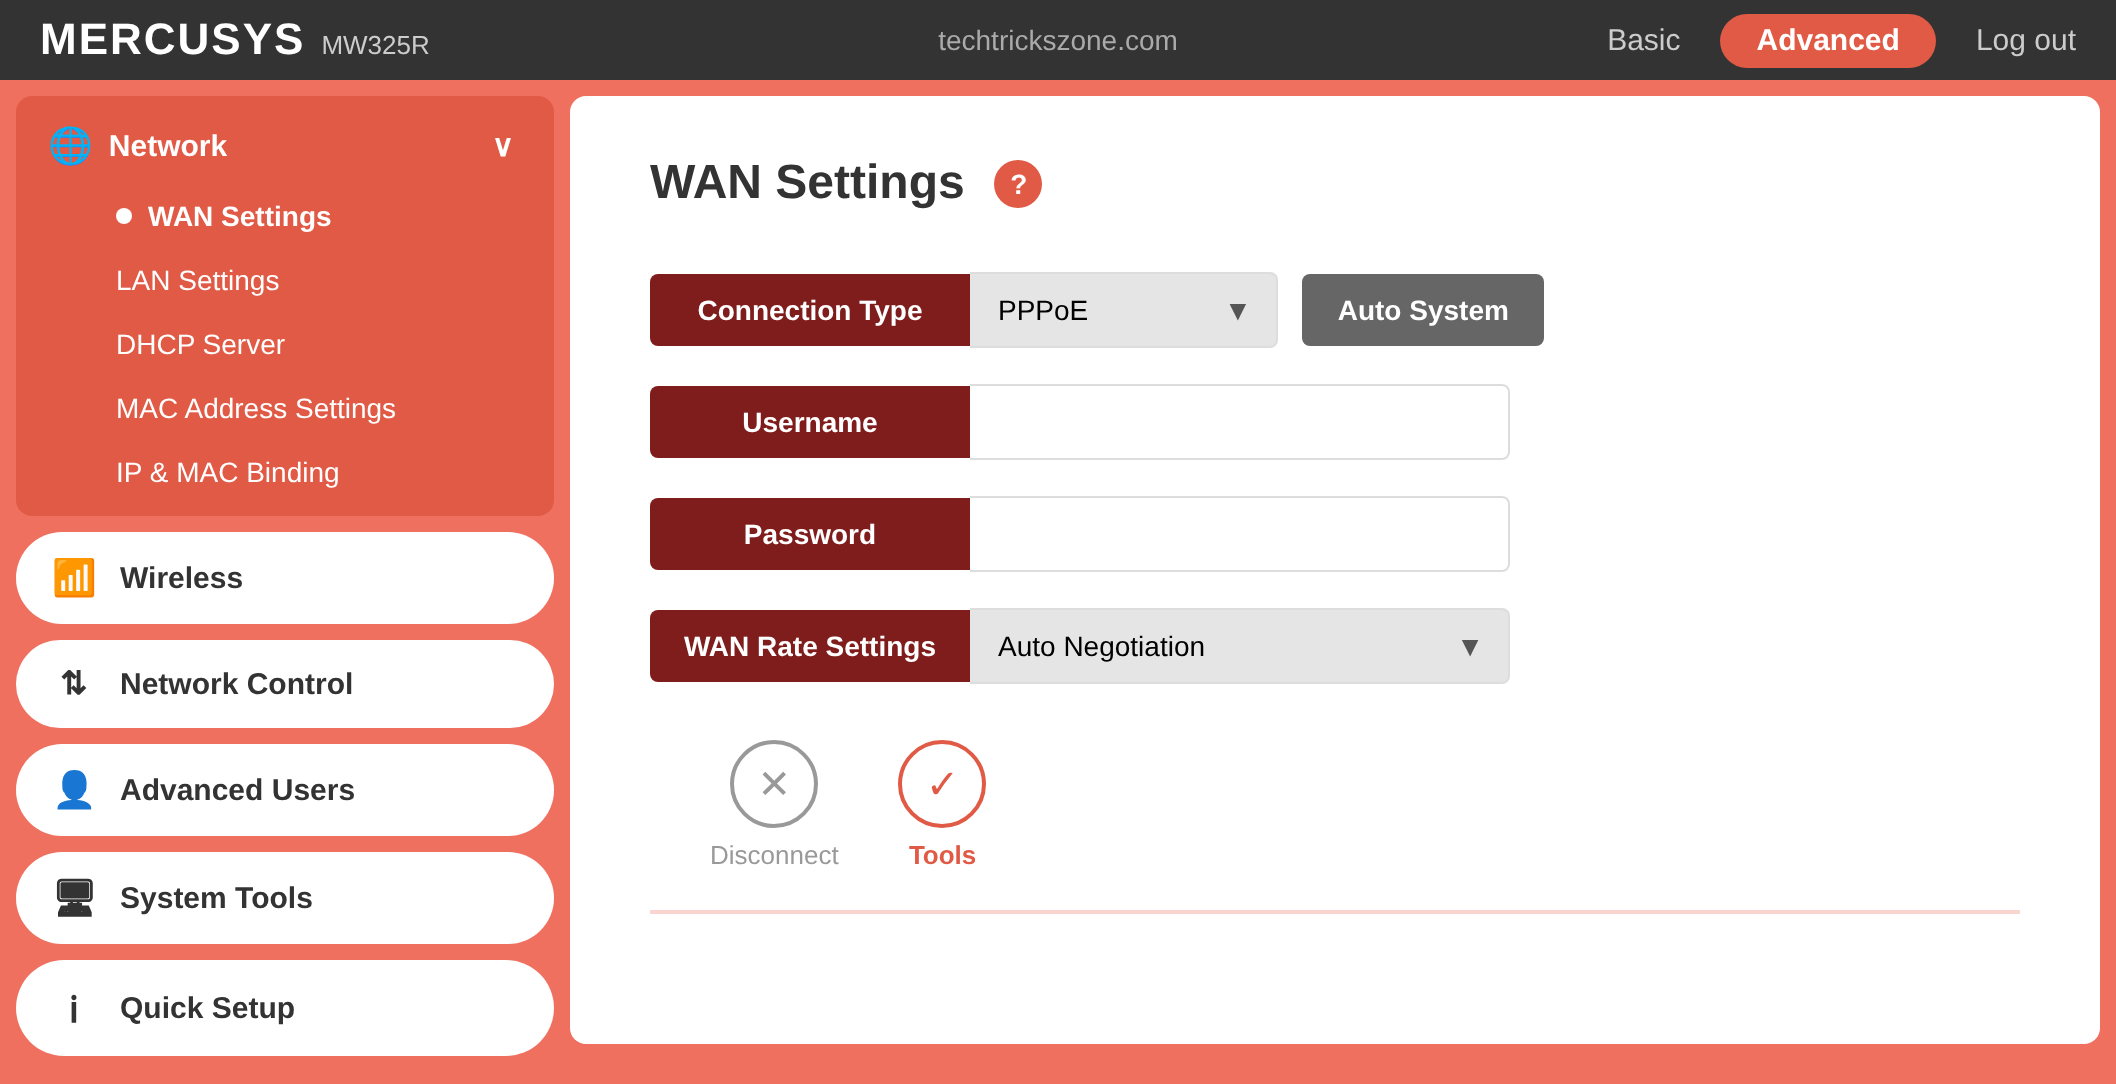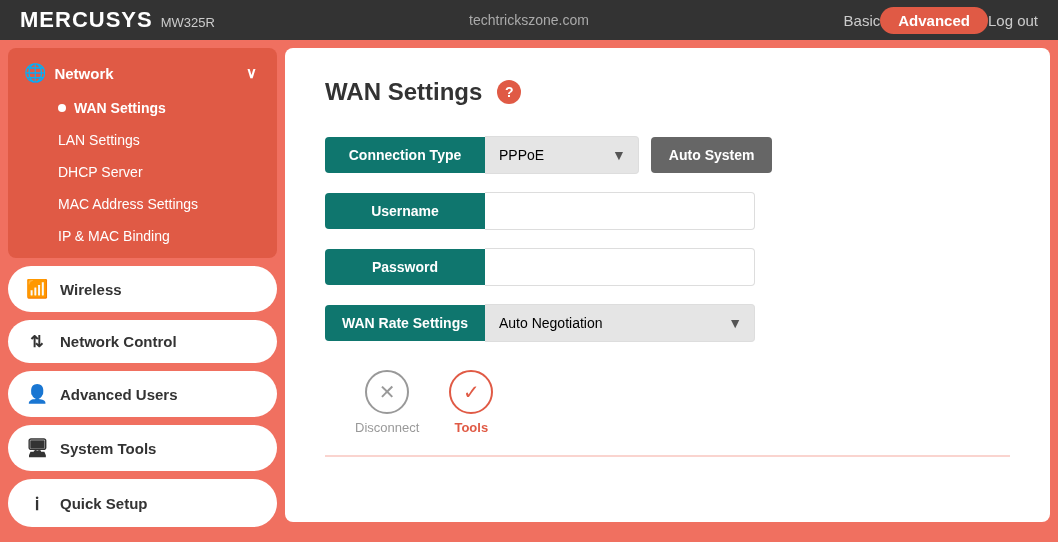--- a/index.html
+++ b/index.html
@@ -38,20 +38,21 @@
     .header-center {
       position: absolute;
       left: 50%;
       transform: translateX(-50%);
       color: #aaa;
       font-size: 14px;
     }
     .header-nav {
       margin-left: auto;
       display: flex;
+      gap: 20px;
     }
     .header-nav-item {
       color: #ccc;
       font-size: 15px;
       cursor: pointer;
       background: none;
       border: none;
       font-family: Arial, sans-serif;
     }
     .header-nav-item.active {
@@ -168,21 +169,21 @@
 
     
     .form-row {
       display: flex;
       align-items: center;
       margin-bottom: 18px;
       max-width: 430px;
     }
 
     .form-label {
-      background: #0f766e;
+      background: #7f1d1d;
       color: white;
       padding: 10px 8px;
       border-radius: 4px 0 0 4px;
       font-size: 14px;
       font-weight: bold;
       min-width: 160px;
       text-align: center;
     }
 
     .form-input {

